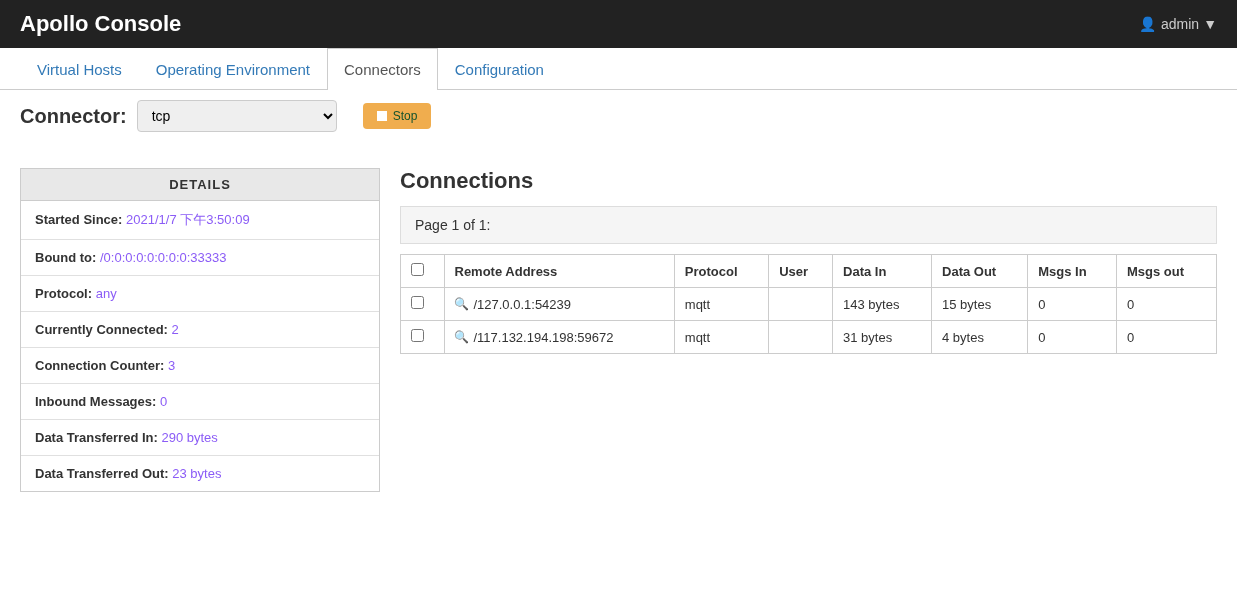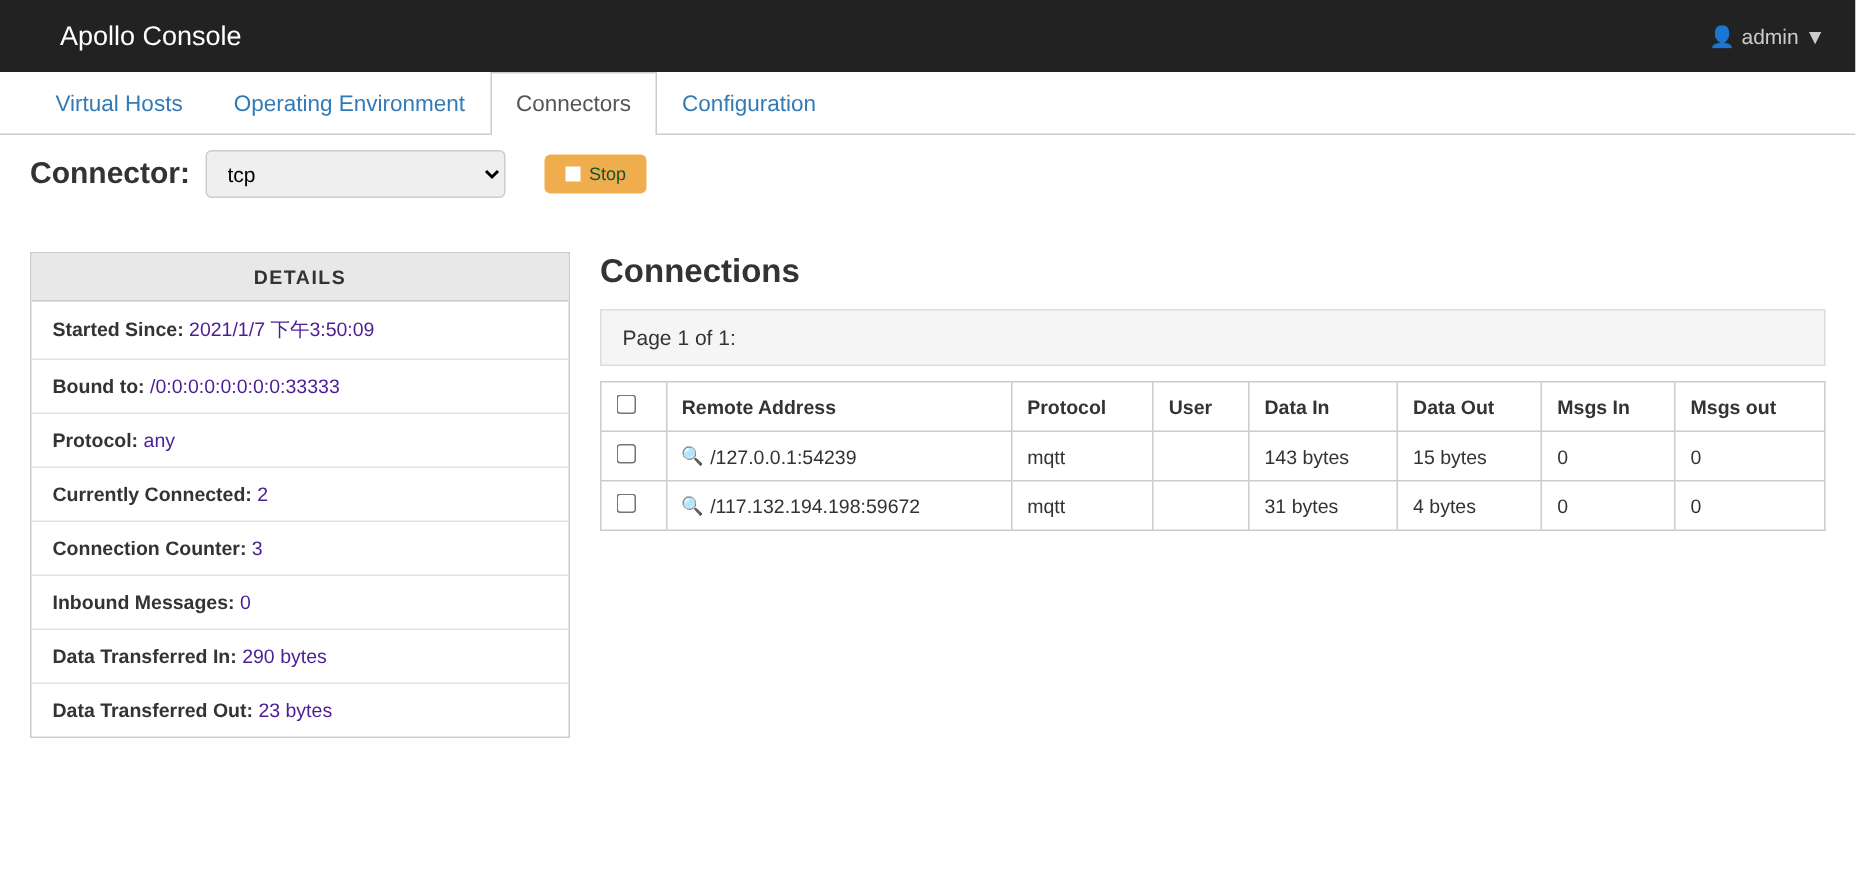--- a/index.html
+++ b/index.html
@@ -8,21 +8,21 @@
     
     .topbar {
       background: #222;
       color: #fff;
       padding: 0 20px;
       height: 48px;
       display: flex;
       align-items: center;
       justify-content: space-between;
     }
-    .topbar-title { font-size: 18px; font-weight: normal; margin-left: 20px; }
+    .topbar-title { font-size: 22px; font-weight: bold; }
     .topbar-user { font-size: 14px; color: #ccc; display: flex; align-items: center; gap: 4px; cursor: pointer; }
     .topbar-user::before { content: "👤"; font-size: 14px; }
 
     
     .tabnav {
       display: flex;
       align-items: flex-end;
       border-bottom: 1px solid #ccc;
       padding: 0 20px;
       background: #fff;
@@ -96,21 +96,21 @@
       letter-spacing: 1px;
       border-bottom: 1px solid #ccc;
     }
     .details-row {
       padding: 10px 14px;
       border-bottom: 1px solid #e0e0e0;
       font-size: 13px;
     }
     .details-row:last-child { border-bottom: none; }
     .details-row .label { font-weight: bold; }
-    .details-row .value { font-weight: normal; color: #4c1d95; }
+    .details-row .value { font-weight: normal; color: #8b5cf6; }
 
     
     .connections-panel { flex: 1; }
     .connections-title { font-size: 22px; font-weight: bold; margin-bottom: 12px; }
     .page-info {
       background: #f5f5f5;
       border: 1px solid #ddd;
       padding: 10px 14px;
       font-size: 14px;
       margin-bottom: 10px;

